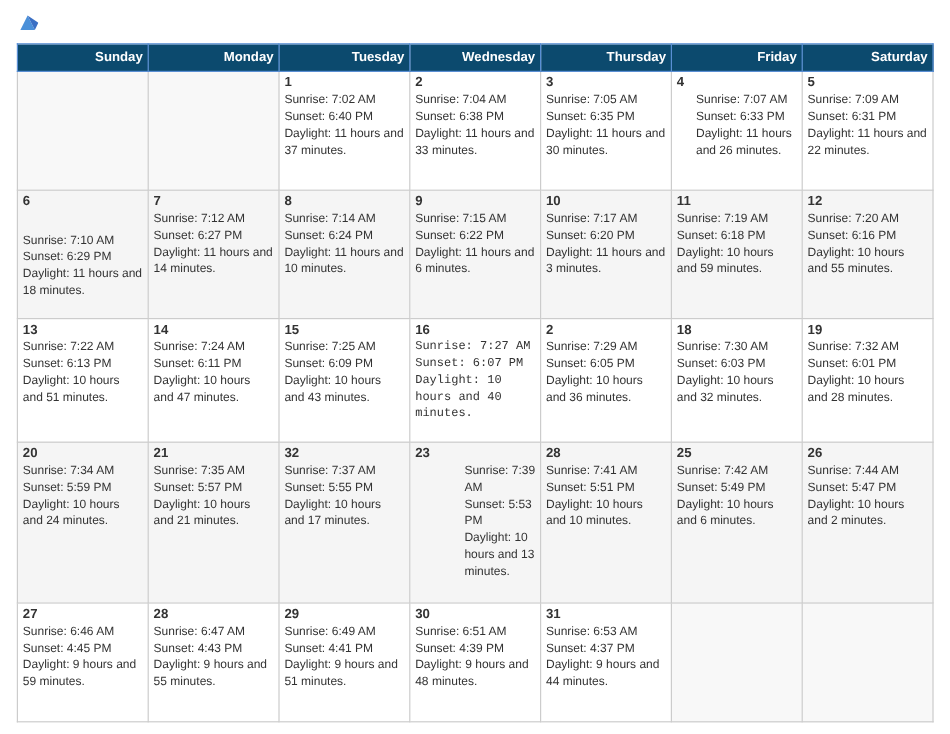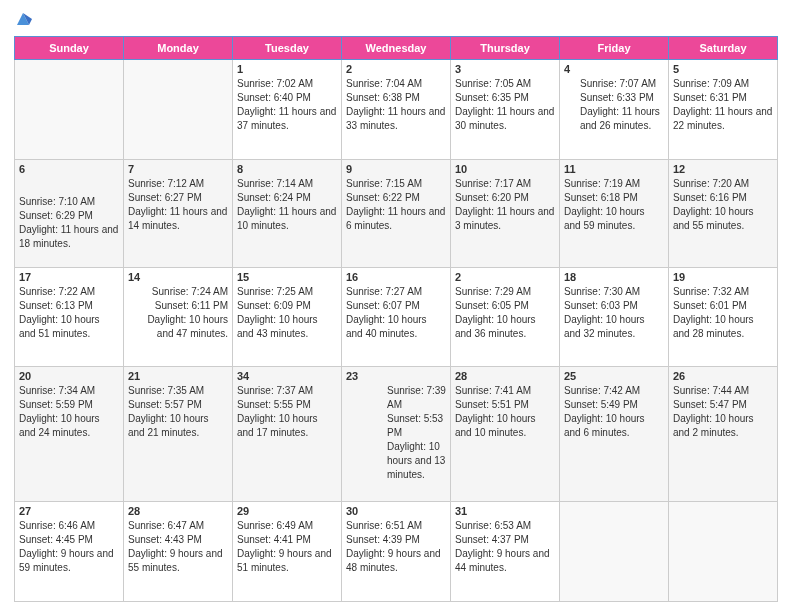--- a/index.html
+++ b/index.html
@@ -56,26 +56,26 @@
       color: #444;
     }
     .calendar {
       flex: 1;
       border: 1px solid #ccc;
       border-collapse: collapse;
       width: 100%;
       table-layout: fixed;
     }
     .calendar th {
-      background: #ec4899;
+      background: #0c4a6e;
       color: #fff;
       font-size: 11px;
       font-weight: bold;
       padding: 5px 4px;
-      text-align: center;
+      text-align: right;
       border: 1px solid #5a8fd4;
     }
     .calendar td {
       border: 1px solid #ccc;
       vertical-align: top;
       padding: 3px 4px;
       font-size: 9.5px;
       color: #333;
       background: #fff;
       height: 88px;
@@ -204,40 +204,40 @@
           </td>
           <td>
             <span class="day-number">12</span>
             <div class="day-info" style="white-space: pre-line;">Sunrise: 7:20 AM
 Sunset: 6:16 PM
 Daylight: 10 hours and 55 minutes.</div>
           </td>
         </tr>
         <tr>
           <td>
-            <span class="day-number">17</span>
+            <span class="day-number">13</span>
             <div class="day-info" style="white-space: pre-line;">Sunrise: 7:22 AM
 Sunset: 6:13 PM
 Daylight: 10 hours and 51 minutes.</div>
           </td>
           <td>
             <span class="day-number">14</span>
-            <div class="day-info" style="white-space: pre-line; text-align: right;">Sunrise: 7:24 AM
+            <div class="day-info" style="white-space: pre-line;">Sunrise: 7:24 AM
 Sunset: 6:11 PM
 Daylight: 10 hours and 47 minutes.</div>
           </td>
           <td>
             <span class="day-number">15</span>
             <div class="day-info" style="white-space: pre-line;">Sunrise: 7:25 AM
 Sunset: 6:09 PM
 Daylight: 10 hours and 43 minutes.</div>
           </td>
           <td>
             <span class="day-number">16</span>
-            <div class="day-info" style="white-space: pre-line;">Sunrise: 7:27 AM
+            <div class="day-info" style="white-space: pre-line; font-family: Liberation Mono, monospace;">Sunrise: 7:27 AM
 Sunset: 6:07 PM
 Daylight: 10 hours and 40 minutes.</div>
           </td>
           <td>
             <span class="day-number">2</span>
             <div class="day-info" style="white-space: pre-line;">Sunrise: 7:29 AM
 Sunset: 6:05 PM
 Daylight: 10 hours and 36 minutes.</div>
           </td>
           <td>
@@ -260,21 +260,21 @@
 Sunset: 5:59 PM
 Daylight: 10 hours and 24 minutes.</div>
           </td>
           <td>
             <span class="day-number">21</span>
             <div class="day-info" style="white-space: pre-line;">Sunrise: 7:35 AM
 Sunset: 5:57 PM
 Daylight: 10 hours and 21 minutes.</div>
           </td>
           <td>
-            <span class="day-number">34</span>
+            <span class="day-number">32</span>
             <div class="day-info" style="white-space: pre-line;">Sunrise: 7:37 AM
 Sunset: 5:55 PM
 Daylight: 10 hours and 17 minutes.</div>
           </td>
           <td>
             <span class="day-number">23</span>
             <div class="day-info" style="white-space: pre-line; margin-left: 41px;">Sunrise: 7:39 AM
 Sunset: 5:53 PM
 Daylight: 10 hours and 13 minutes.</div>
           </td>

